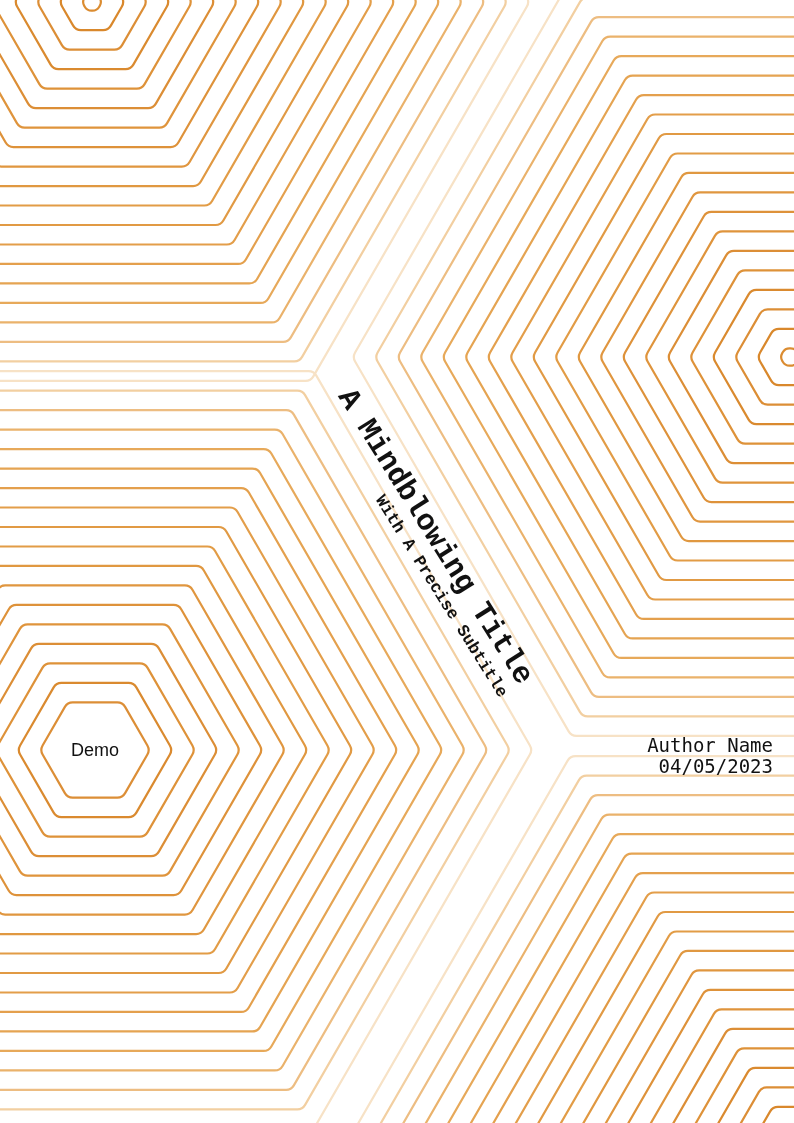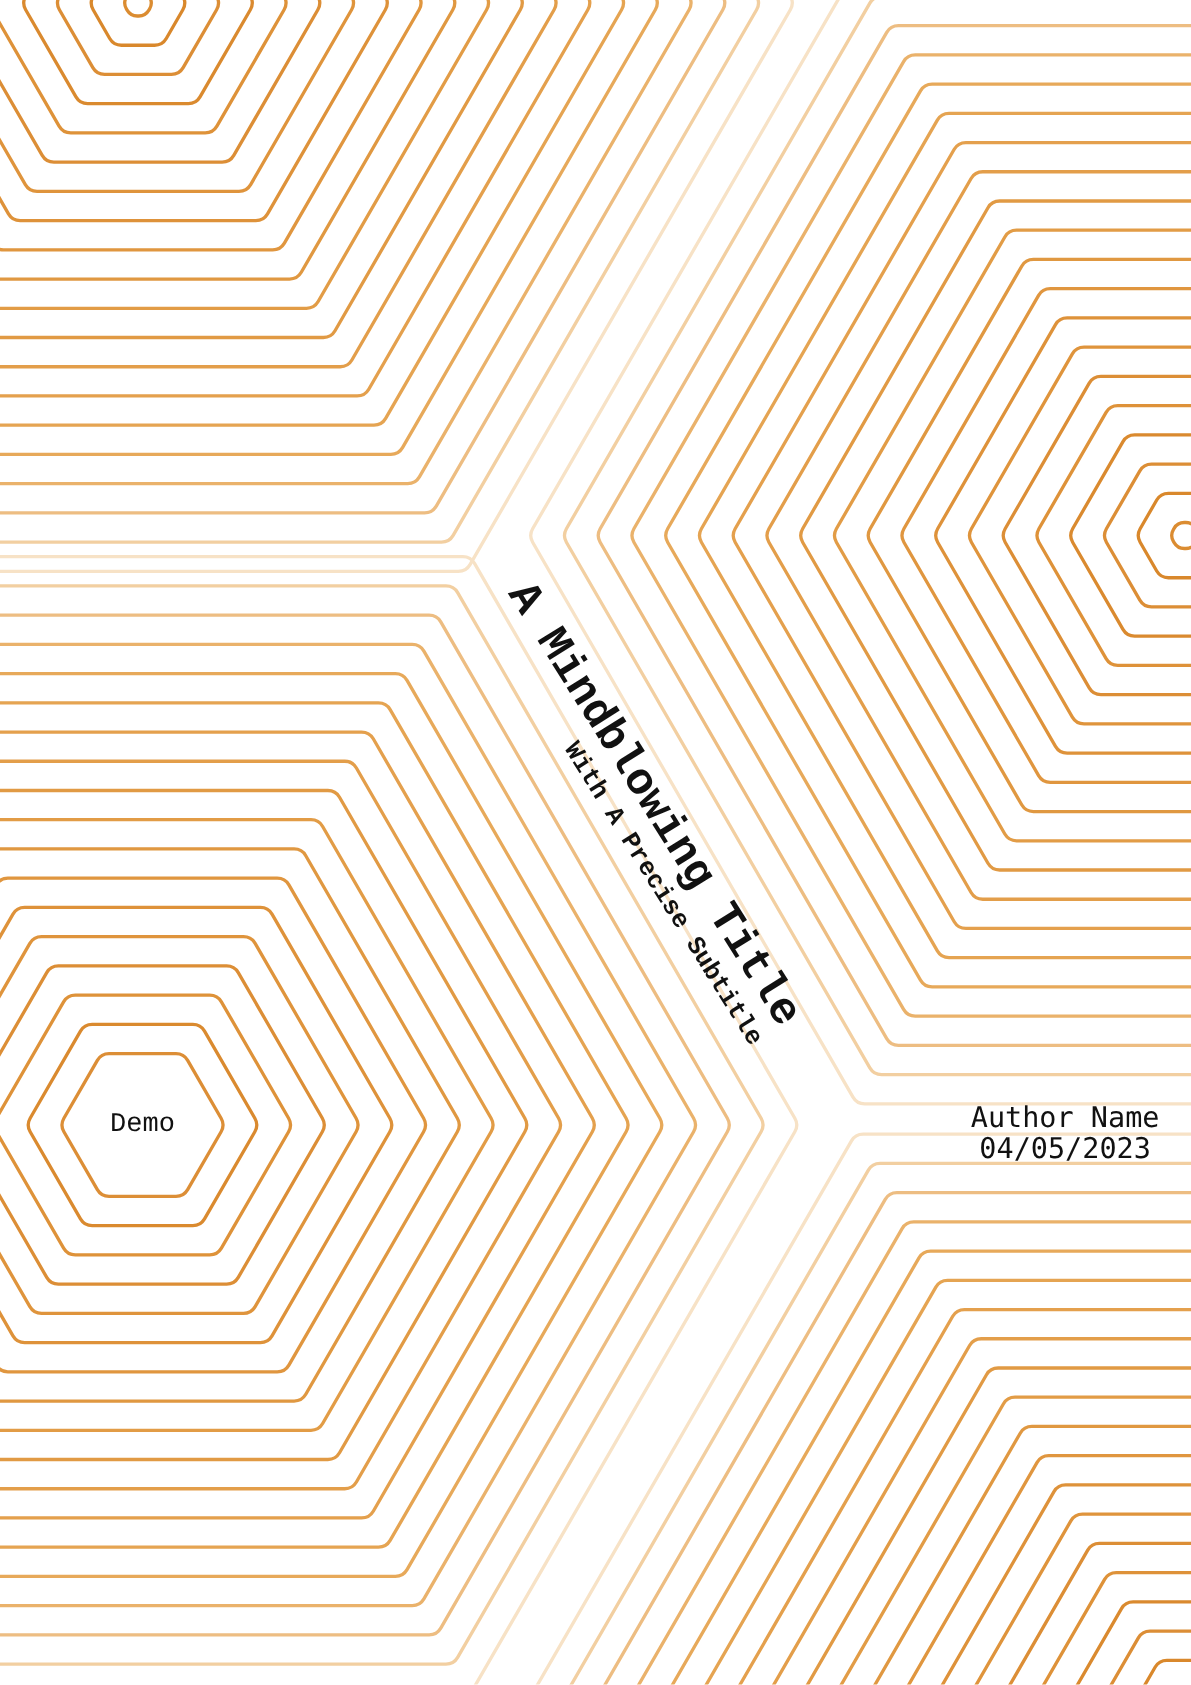--- a/index.html
+++ b/index.html
@@ -39,27 +39,27 @@
     margin-top:1px;
     white-space:nowrap;
     display:block;
   }
   .demo-badge{
     position:absolute;
     left:95px;top:750px;
     transform:translate(-50%,-50%);
     font-size:18px;
     color:#111111;
-    font-family:Liberation Mono, monospace;
+    font-family:Liberation Sans, sans-serif;
     white-space:nowrap;
   }
   .author-block{
     position:absolute;
     right:21px;top:735px;
-    text-align:center;
+    text-align:right;
     font-size:19px;
     line-height:21px;
     color:#111111;
     font-family:"DejaVu Sans Mono", monospace;
   }
 </style>
 </head>
 <body>
 
 <div id="page">

